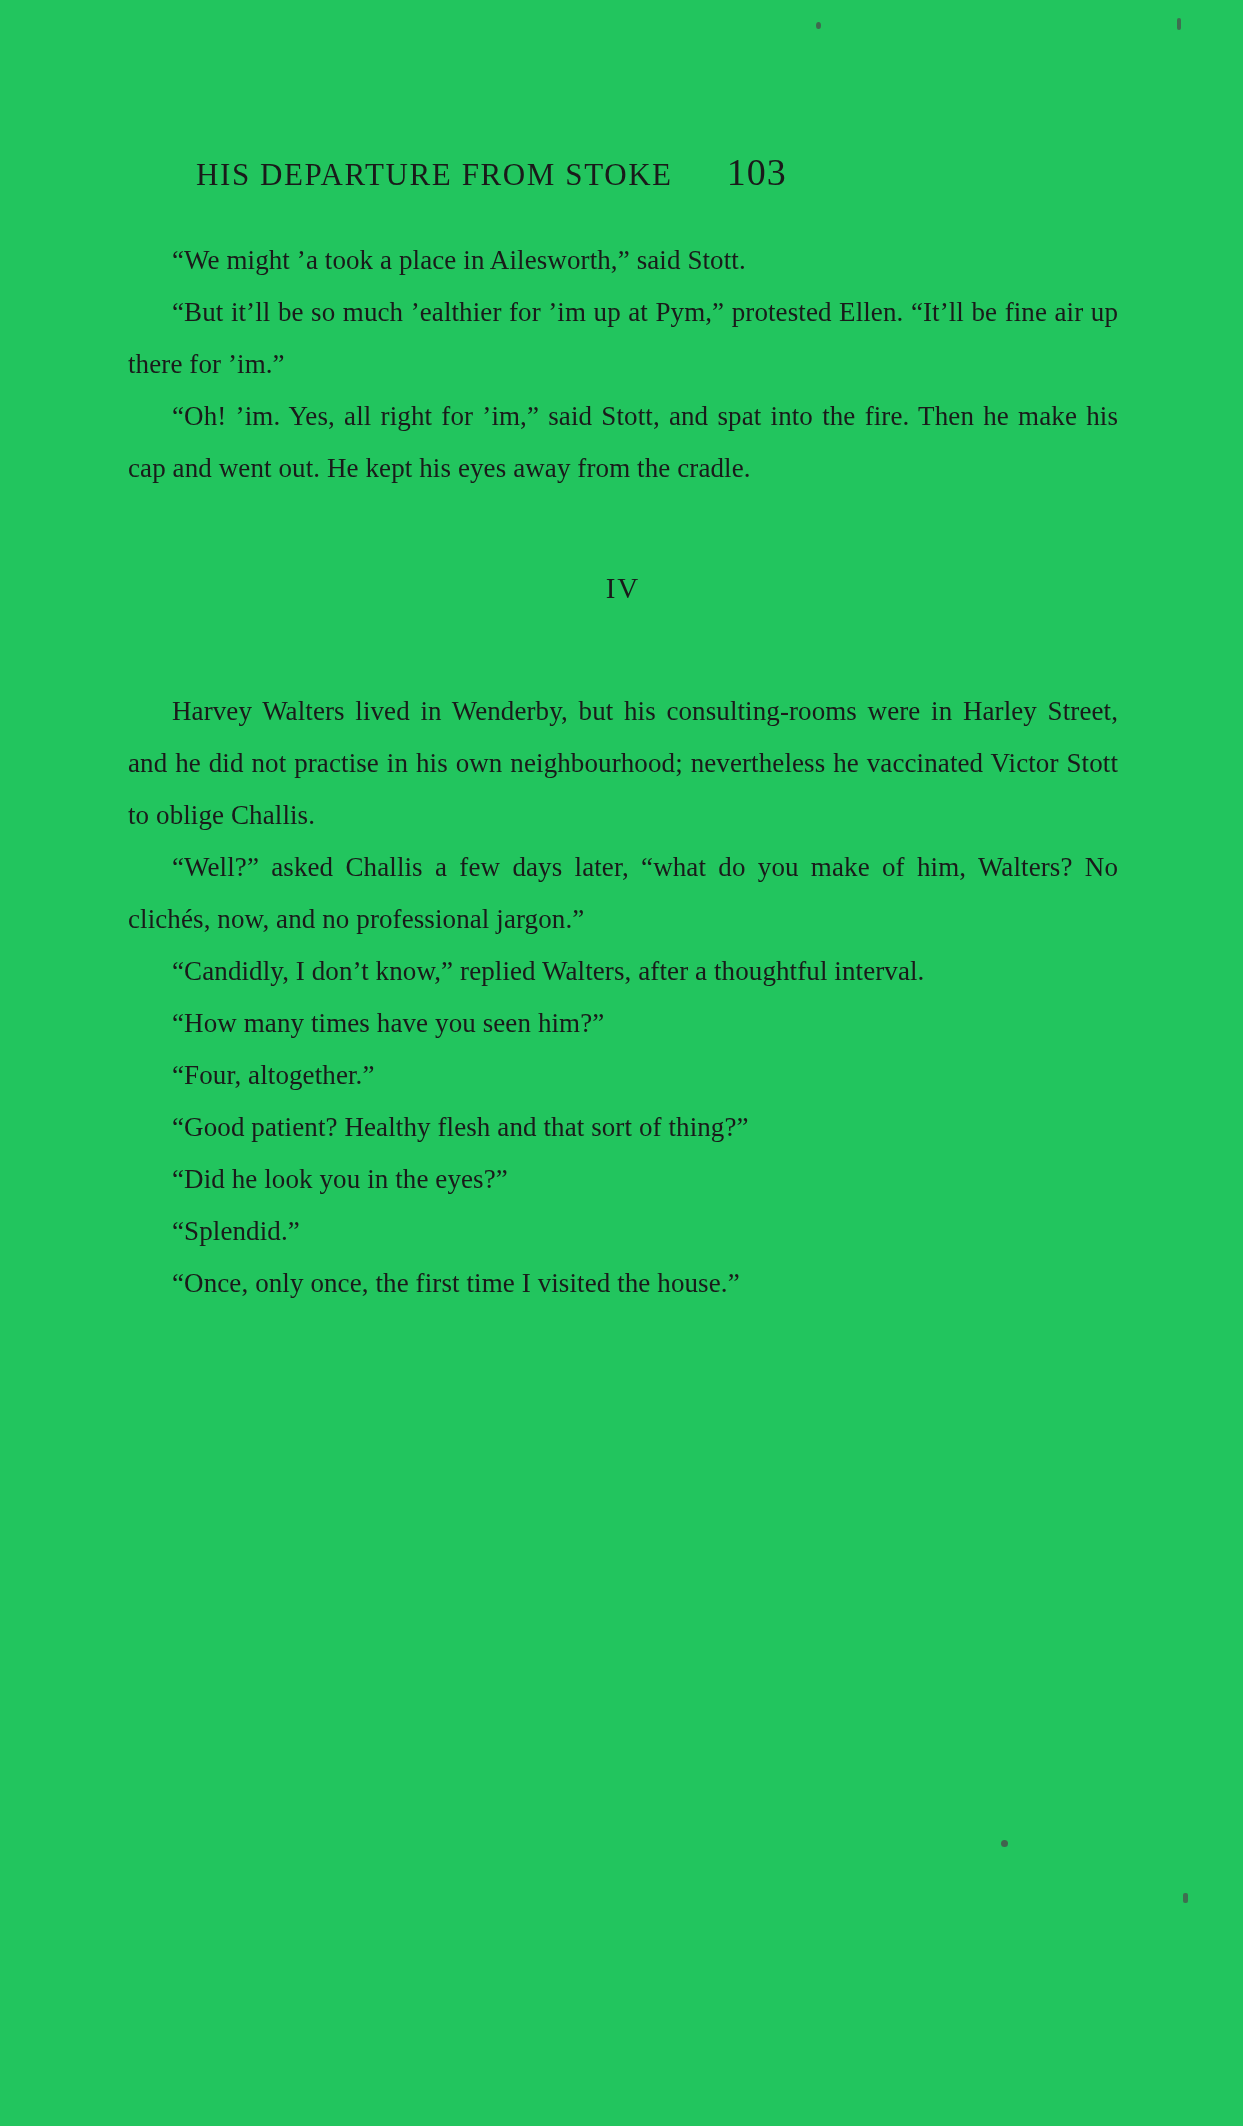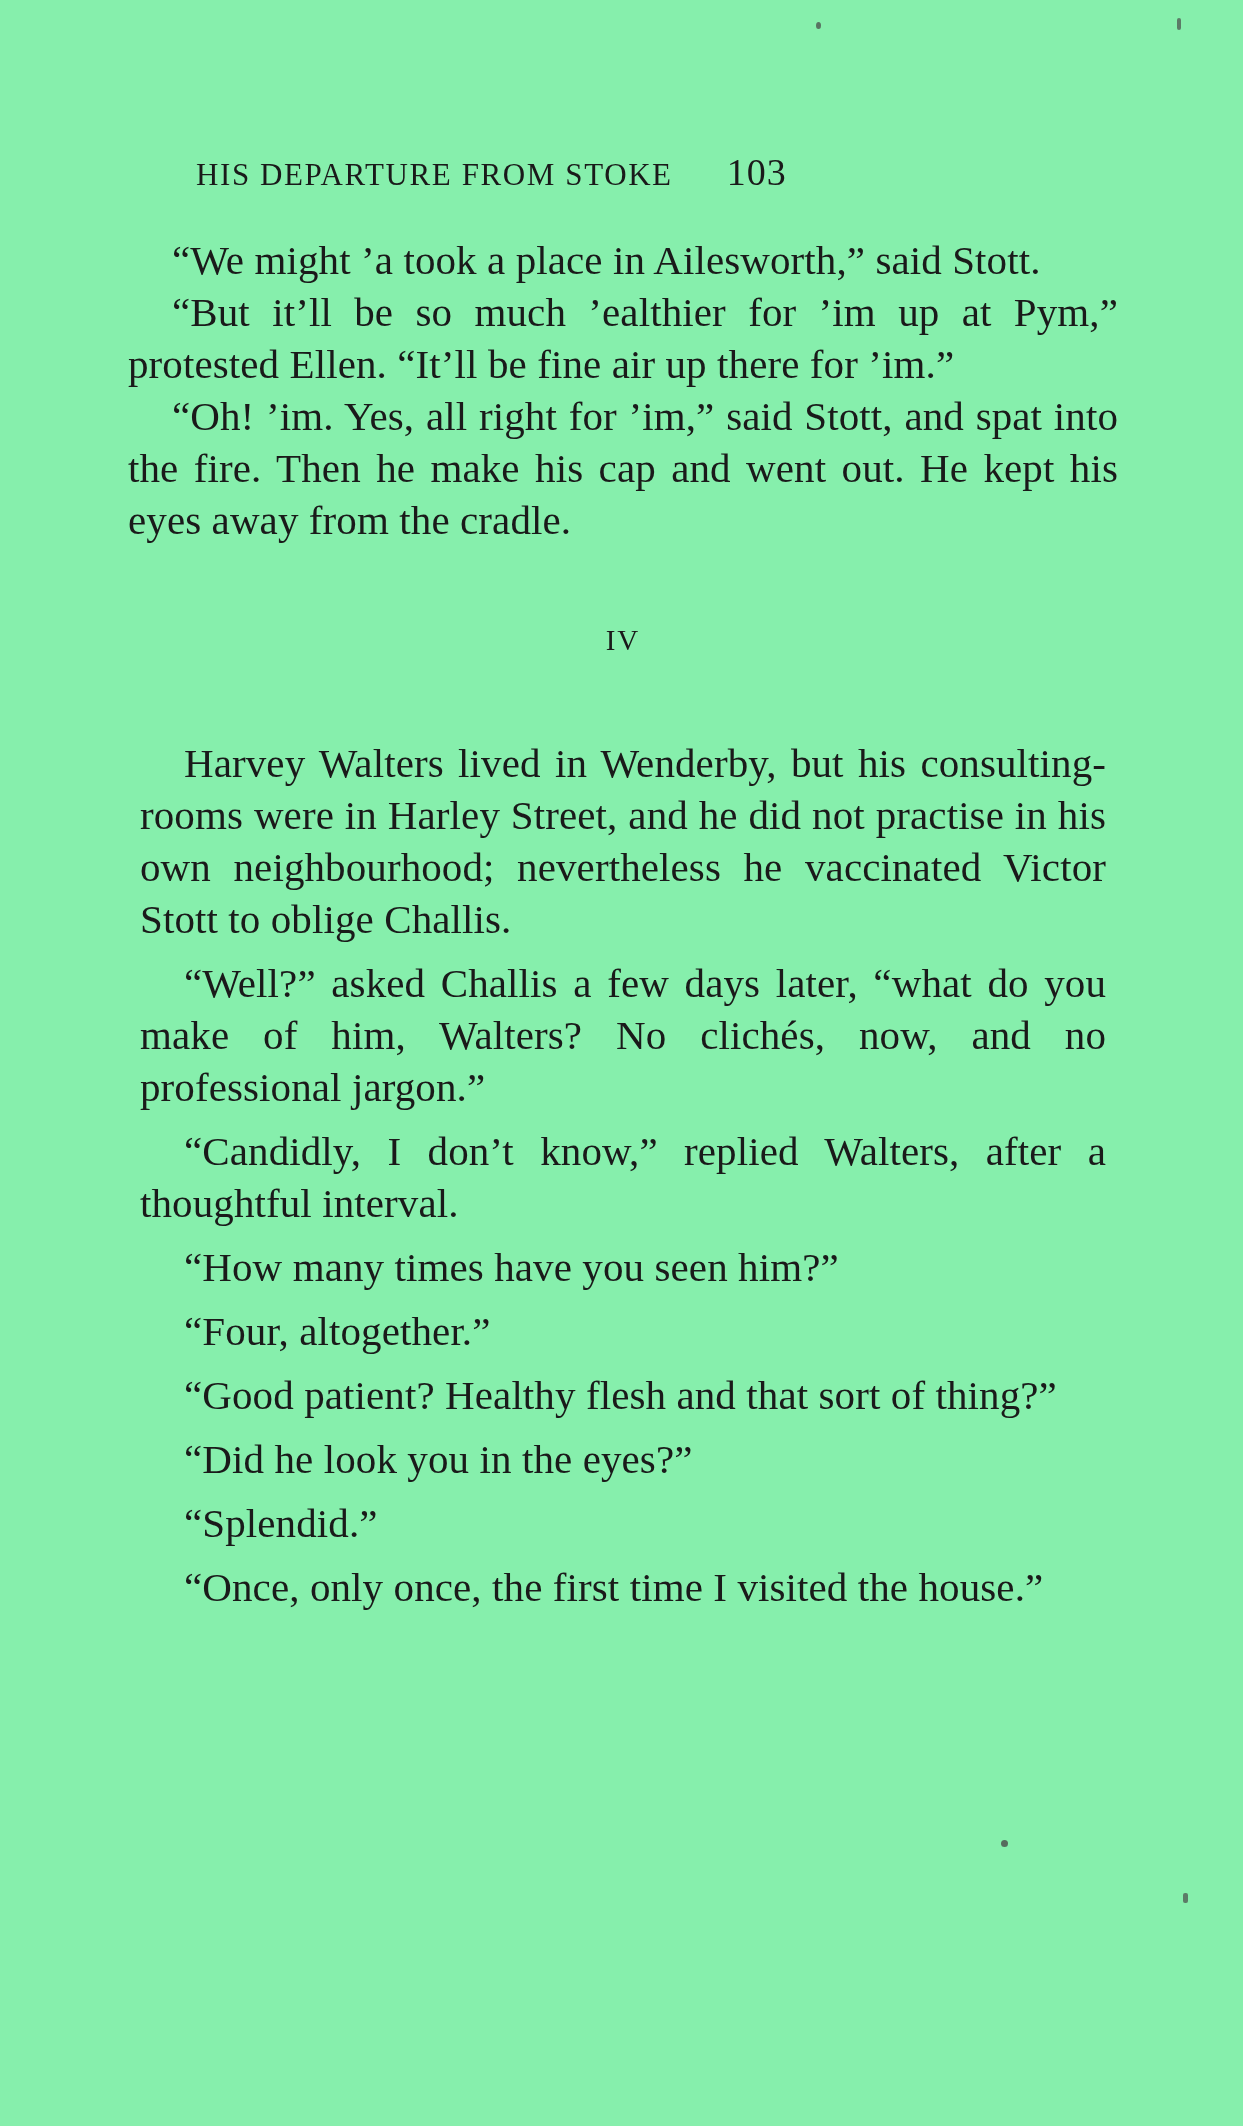--- a/index.html
+++ b/index.html
@@ -13,21 +13,21 @@
     position: relative;
     font-family: "Liberation Serif", serif;
     color: #1a1a1a;
     overflow: hidden;
   }
   .page {
     position: absolute;
     top: 0; left: 0;
     width: 1243px;
     height: 2126px;
-    background: #86efac;
+    background: #22c55e;
   }
   
   .speck {
     position: absolute;
     background: #4a4a4a;
     border-radius: 50%;
   }
   .speck.s1 { left: 816px; top: 22px;  width: 5px;  height: 7px; opacity: .75; }
   .speck.s2 { left: 1177px; top: 18px; width: 4px;  height: 12px; opacity: .7; border-radius: 2px; }
   .speck.s3 { left: 1001px; top: 1840px; width: 7px; height: 7px; opacity: .8; }
@@ -54,38 +54,38 @@
     margin-left: 68px;
   }
   .folio {
     font-size: 38px;
     font-weight: 400;
     margin-left: 54px;
     letter-spacing: 1px;
   }
 
   p.body {
-    font-size: 41px;
+    font-size: 27px;
     line-height: 52px;
     margin: 0;
     text-align: justify;
     text-justify: inter-word;
     letter-spacing: 0.1px;
   }
   p.indent { text-indent: 44px; }
 
   .section-number {
     text-align: center;
     font-size: 29px;
     letter-spacing: 2px;
     margin: 78px 0 80px 0;
     font-variant: small-caps;
   }
 
-  .block-2 p.body { margin: 12px; }
+  .block-2 p.body { margin: 0; }
 </style>
 </head>
 <body>
 
 <div class="page">
 
   <span class="speck s1"></span>
   <span class="speck s2"></span>
   <span class="speck s3"></span>
   <span class="speck s4"></span>

